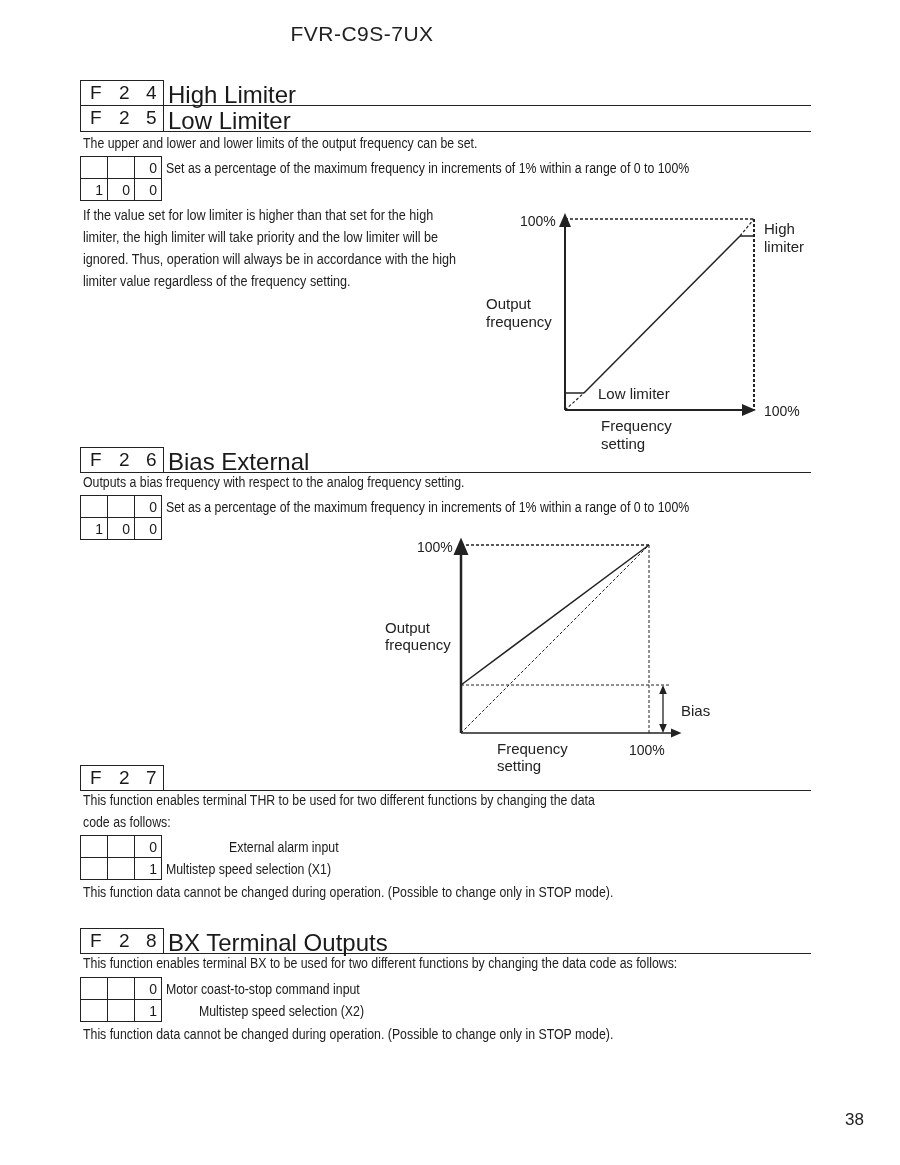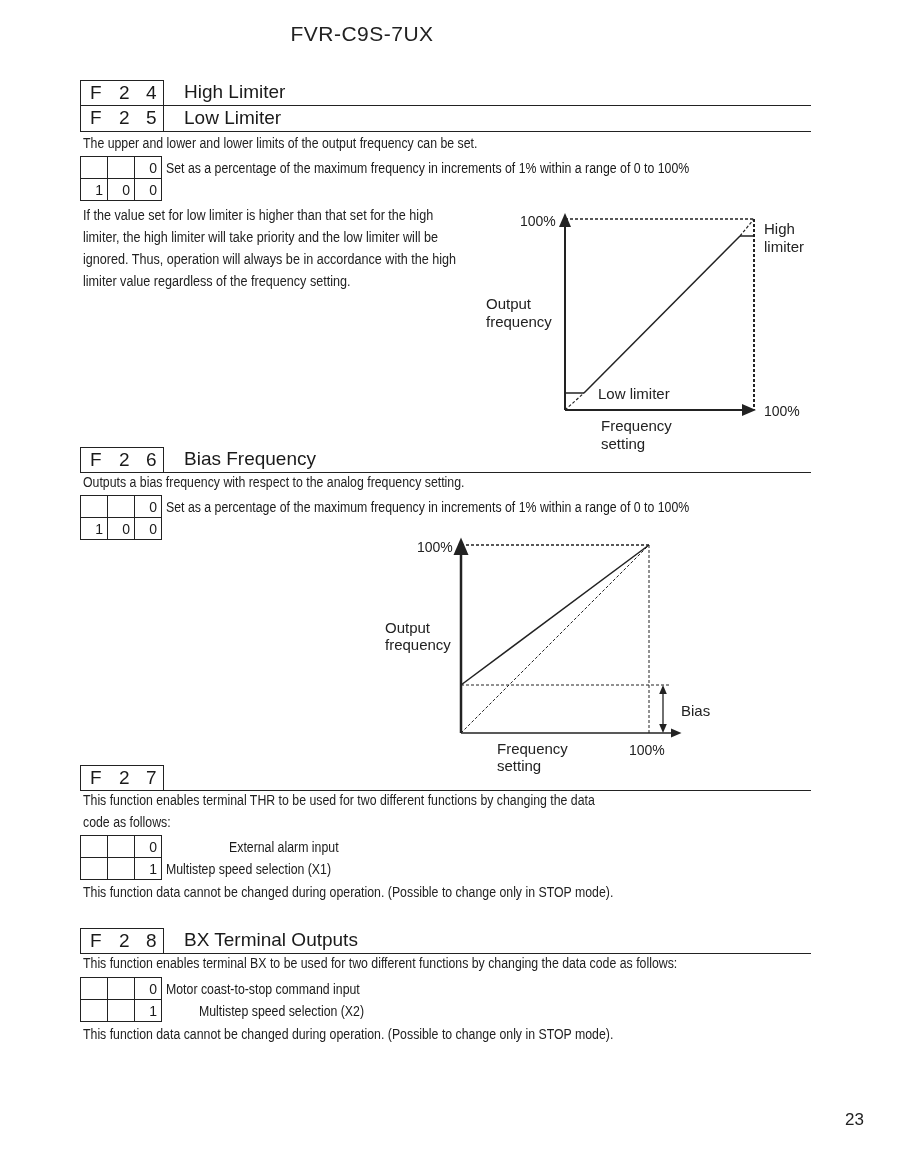--- a/index.html
+++ b/index.html
@@ -7,21 +7,21 @@
            font-family: "Liberation Sans", sans-serif; }
     .abs { position: absolute; }
     .doc-title { left: 0; width: 724px; top: 22px; text-align: center; font-size: 21px; letter-spacing: 0.5px; color: #222; }
     .page-num { right: 36px; top: 1110px; font-size: 17px; color: #222; }
 
     
     .fhead { left: 80px; width: 731px; height: 25px; border-bottom: 1px solid #222; }
     .fcode { position: absolute; left: 0; top: 0; width: 84px; height: 25px; border-left: 1px solid #222; border-right: 1px solid #222; border-top: 1px solid #222; box-sizing: border-box; }
     .fcode span { position: absolute; top: 1px; font-size: 19px; font-family: "Liberation Sans", sans-serif; }
     .fcode .c1 { left: 9px; } .fcode .c2 { left: 38px; } .fcode .c3 { left: 65px; }
-    .ftitle { position: absolute; left: 104px; top: 1px; font-size: 19px; text-align: center; }
+    .ftitle { position: absolute; left: 88px; top: 1px; font-size: 24px; text-align: center; }
     .fhead.no-top .fcode { border-top: none; }
 
     .txt { font-size: 14px; transform: scaleX(0.88); transform-origin: left top; white-space: nowrap; color: #222; }
     .para { font-size: 14px; line-height: 22px; transform: scaleX(0.9); transform-origin: left top; color: #222; }
 
     
     .dtab { left: 80px; border-collapse: collapse; }
     .dtab td { width: 27px; height: 22px; border: 1px solid #222; text-align: right; padding: 0 4px 0 0; font-size: 14px; box-sizing: border-box; }
     .dtab td.desc { border: none; border-left: 1px solid #222; text-align: right; padding-left: 4px; width: auto; white-space: nowrap; }
     .dtab td.desc span { display: inline-block; transform: scaleX(0.88); transform-origin: left center; }
@@ -102,21 +102,21 @@
   <text x="286" y="47" font-size="15">limiter</text>
   <text x="120" y="194" font-size="15">Low limiter</text>
 </svg>
 
 <div class="abs fhead" style="top:447px;">
   <div class="fcode">
     <span class="c1">F</span>
     <span class="c2">2</span>
     <span class="c3">6</span>
   </div>
-  <div class="ftitle">Bias Frequency</div>
+  <div class="ftitle">Bias External</div>
 </div>
 <div class="abs txt" style="left:83px; top:474px;">Outputs a bias frequency with respect to the analog frequency setting.</div>
 
 <table class="abs dtab" style="top:495px;">
   <tbody>
       <tr>
     <td></td>
     <td></td>
     <td>0</td>
     <td class="desc"><span>Set as a percentage of the maximum frequency in increments of 1% within a range of 0 to 100%</span></td>
@@ -205,13 +205,13 @@
   <tr>
     <td></td>
     <td></td>
     <td>1</td>
     <td class="desc"><span>Multistep speed selection (X2)</span></td>
   </tr>
 </tbody>
   </table>
 <div class="abs txt" style="left:83px; top:1026px;">This function data cannot be changed during operation. (Possible to change only in STOP mode).</div>
 
-<div class="abs page-num">23</div>
+<div class="abs page-num">38</div>
 
 </body></html>

